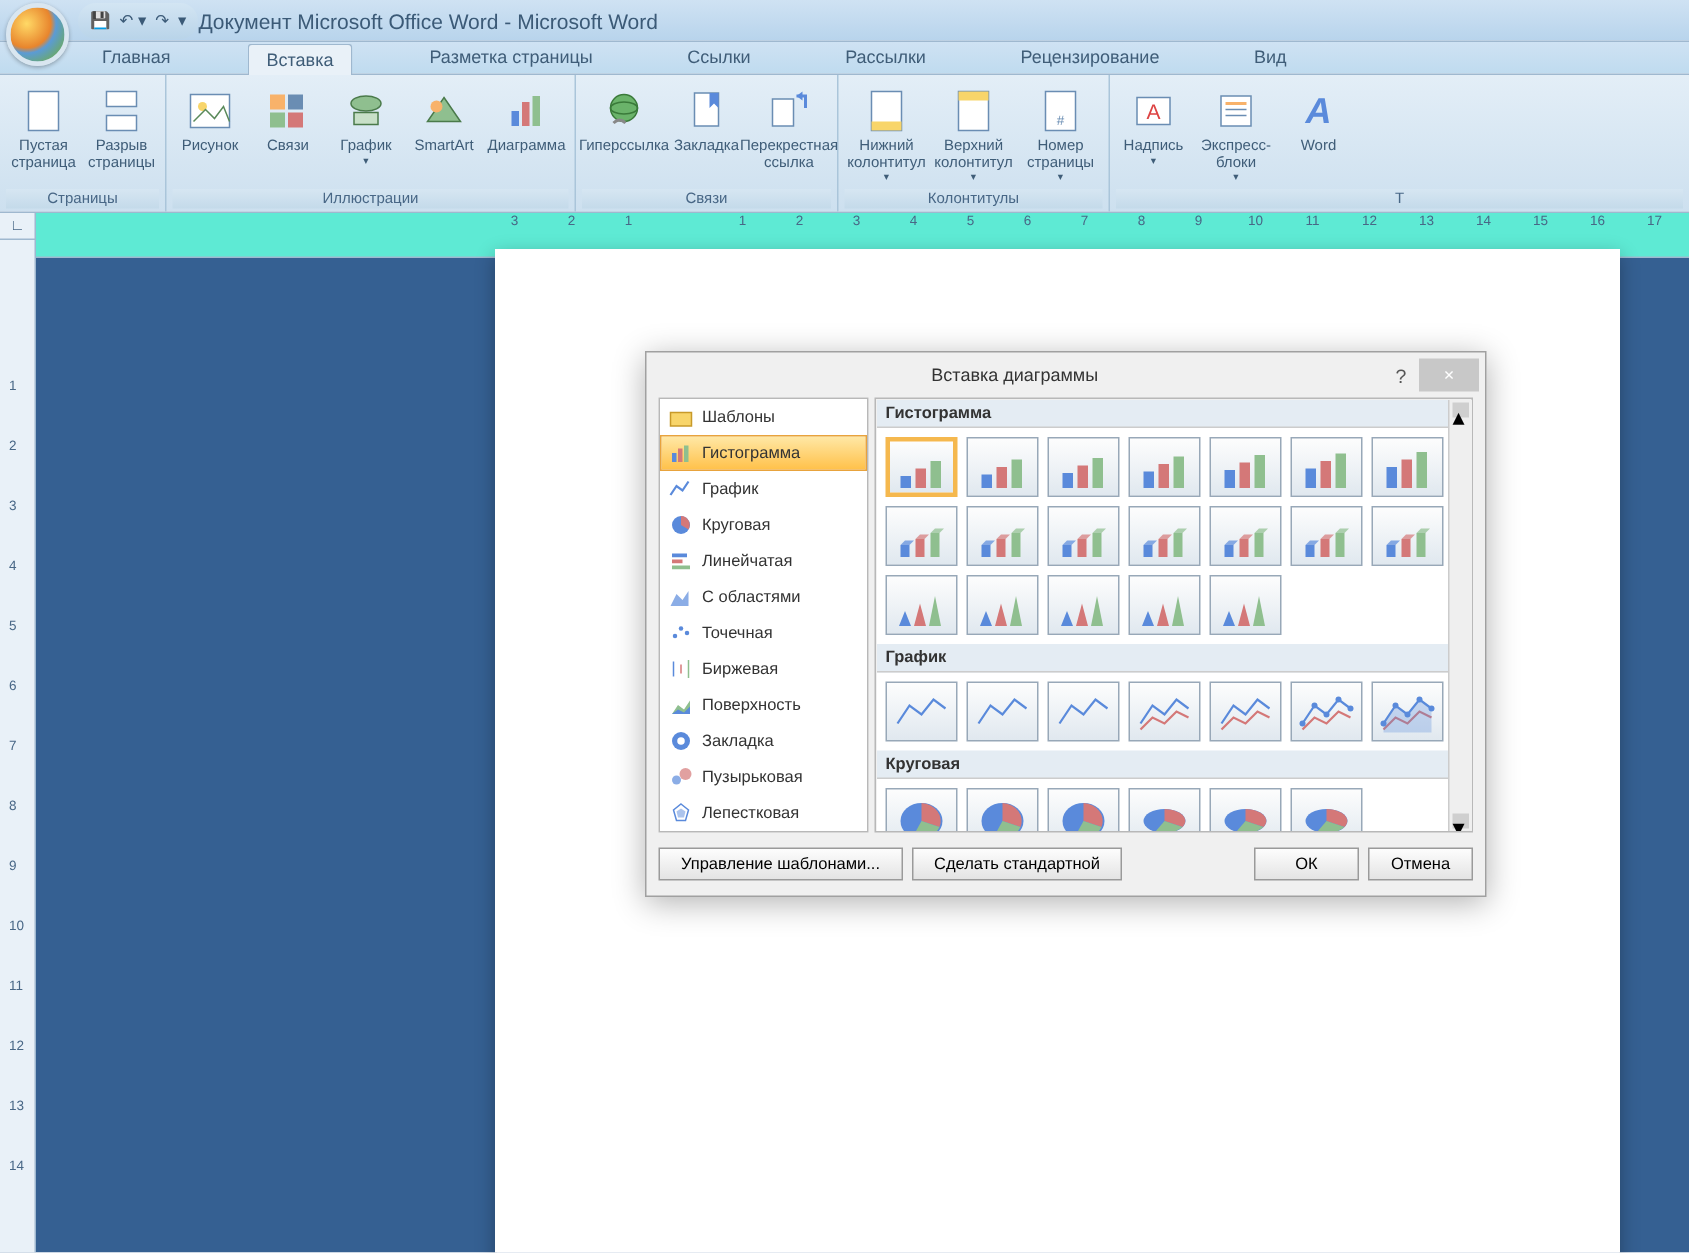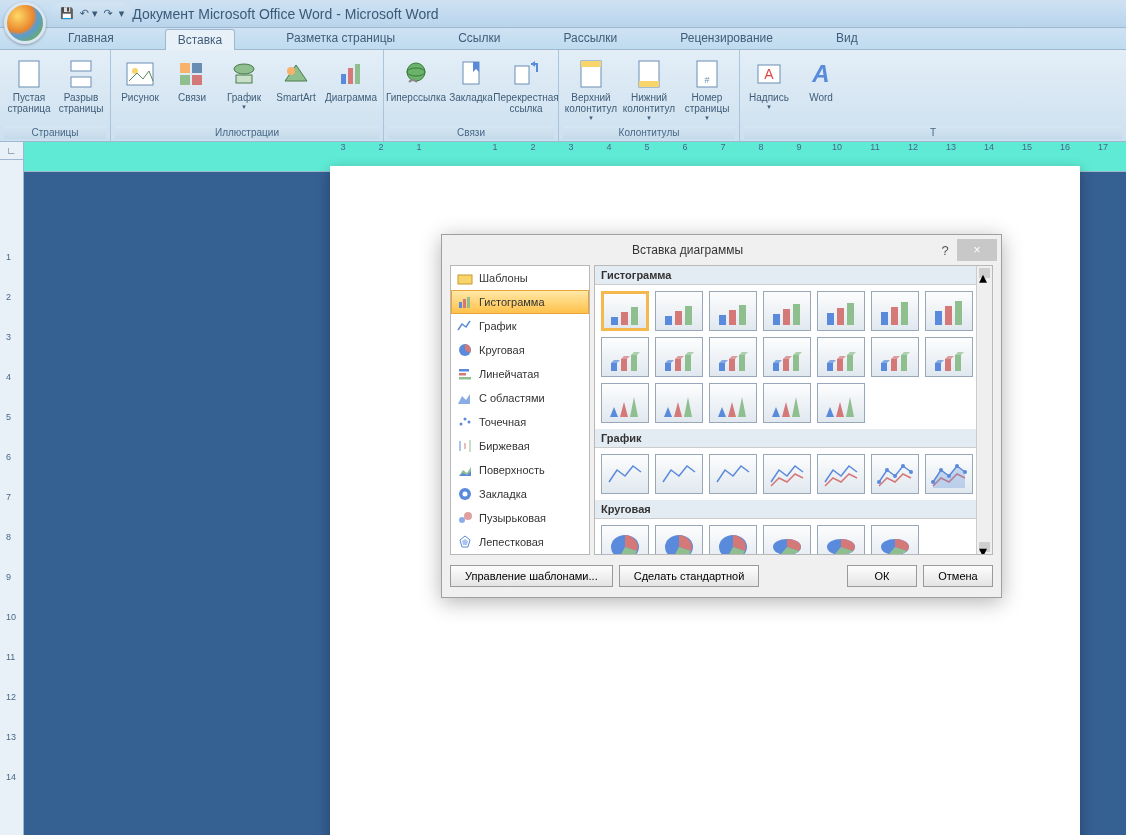--- a/index.html
+++ b/index.html
@@ -30,21 +30,21 @@
 
 .doc-area { position:absolute; top:142px; left:0; right:0; bottom:0; background:#356092; }
 .hruler { position:absolute; top:0; left:24px; right:0; height:30px; background:#5eead4; border-bottom:1px solid #9fb8cf; font-size:9px; color:#486786; overflow:hidden; }
 .hruler-inner { position:absolute; left:300px; top:0; white-space:nowrap; }
 .vruler { position:absolute; top:18px; left:0; width:24px; bottom:0; background:#e9f1f8; border-right:1px solid #9fb8cf; }
 .vruler .vtick { position:absolute; left:6px; font-size:9px; color:#486786; }
 .corner { position:absolute; top:0; left:0; width:24px; height:18px; background:#e9f1f8; border-right:1px solid #9fb8cf; border-bottom:1px solid #9fb8cf; display:flex; align-items:center; justify-content:center; font-size:10px; color:#486786; }
 .page { position:absolute; top:24px; left:330px; width:750px; height:900px; background:#fff; box-shadow:0 4px 12px rgba(0,0,0,.3); }
 
 
-.dialog { position:absolute; top:234px; left:441px; width:561px; background:#f0f0f0; border:1px solid #a0a0a0; box-shadow:0 4px 20px rgba(0,0,0,.3); }
+.dialog { position:absolute; top:234px; left:430px; width:561px; background:#f0f0f0; border:1px solid #a0a0a0; box-shadow:0 4px 20px rgba(0,0,0,.3); }
 .dialog-header { height:30px; display:flex; align-items:center; }
 .dialog-title { flex:1; text-align:center; font-size:12px; color:#333; }
 .dialog-help { width:24px; text-align:center; font-size:13px; color:#555; cursor:pointer; }
 .dialog-close { width:40px; height:22px; background:#c8c8c8; color:#fff; display:flex; align-items:center; justify-content:center; font-size:12px; margin-right:4px; cursor:pointer; }
 .dialog-body { display:flex; padding:0 8px; gap:4px;justify-content:center; }
 .cat-list { width:140px; border:1px solid #b8b8b8; background:#fff; overflow-y:auto; height:290px; }
 .cat-item { display:flex; align-items:center; gap:6px; padding:4px 6px; font-size:11px; color:#333; cursor:pointer; }
 .cat-item.selected { background:linear-gradient(#ffe8a6,#ffc14a); border:1px solid #e8a33d; padding:3px 5px; }
 .cat-icon { width:16px; height:16px; display:flex; align-items:center; justify-content:center; }
 .chart-panel { flex:1; border:1px solid #b8b8b8; background:#fff; height:290px; overflow-y:auto; position:relative; }
@@ -200,34 +200,34 @@
     </div>
     <div class="group-label">Связи</div>
   </div>
 
   <div class="group">
     <div class="group-items">
       <div class="rbtn">
         <div class="ricon">
             <svg width="24" height="30">
               <rect x="2" y="2" width="20" height="26" fill="#fff" stroke="#6a8db3"></rect>
-              <rect x="2" y="2" width="20" height="6" fill="#f8d56a"></rect>
-            </svg>
-          </div>
-        <span>Верхний колонтитул</span>
+              <rect x="2" y="22" width="20" height="6" fill="#f8d56a"></rect>
+            </svg>
+          </div>
+        <span>Нижний колонтитул</span>
           <span class="drop-ind">▾</span>
       </div>
       <div class="rbtn">
         <div class="ricon">
             <svg width="24" height="30">
               <rect x="2" y="2" width="20" height="26" fill="#fff" stroke="#6a8db3"></rect>
-              <rect x="2" y="22" width="20" height="6" fill="#f8d56a"></rect>
-            </svg>
-          </div>
-        <span>Нижний колонтитул</span>
+              <rect x="2" y="2" width="20" height="6" fill="#f8d56a"></rect>
+            </svg>
+          </div>
+        <span>Верхний колонтитул</span>
           <span class="drop-ind">▾</span>
       </div>
       <div class="rbtn">
         <div class="ricon">
             <svg width="24" height="30">
               <rect x="2" y="2" width="20" height="26" fill="#fff" stroke="#6a8db3"></rect>
               <text x="12" y="24" font-size="9" fill="#6a8db3" text-anchor="middle">#</text>
             </svg>
           </div>
         <span>Номер страницы</span>
@@ -240,20 +240,32 @@
   <div class="group" style="flex:1;border-right:none">
     <div class="group-items">
       <div class="rbtn narrow">
         <div class="ricon">
             <svg width="26" height="26">
               <rect x="2" y="4" width="22" height="18" fill="#fff" stroke="#6a8db3"></rect>
               <text x="13" y="18" font-size="14" fill="#d44" text-anchor="middle">A</text>
             </svg>
           </div>
         <span>Надпись</span>
+          <span class="drop-ind">▾</span>
+      </div>
+      <div class="rbtn">
+        <div class="ricon">
+            <svg width="24" height="28">
+              <rect x="2" y="4" width="20" height="20" fill="#fff" stroke="#6a8db3"></rect>
+              <line x1="5" y1="9" x2="19" y2="9" stroke="#f8b26a" stroke-width="2"></line>
+              <line x1="5" y1="13" x2="19" y2="13" stroke="#6a8db3"></line>
+              <line x1="5" y1="17" x2="19" y2="17" stroke="#6a8db3"></line>
+            </svg>
+          </div>
+        <span>Экспресс-блоки</span>
           <span class="drop-ind">▾</span>
       </div>
       <div class="rbtn narrow">
         <div class="ricon">
             <svg width="28" height="28">
               <text x="14" y="22" font-size="24" fill="#5a8adb" text-anchor="middle" font-style="italic" font-weight="bold">A</text>
             </svg>
           </div>
         <span>Word</span>
       </div>

